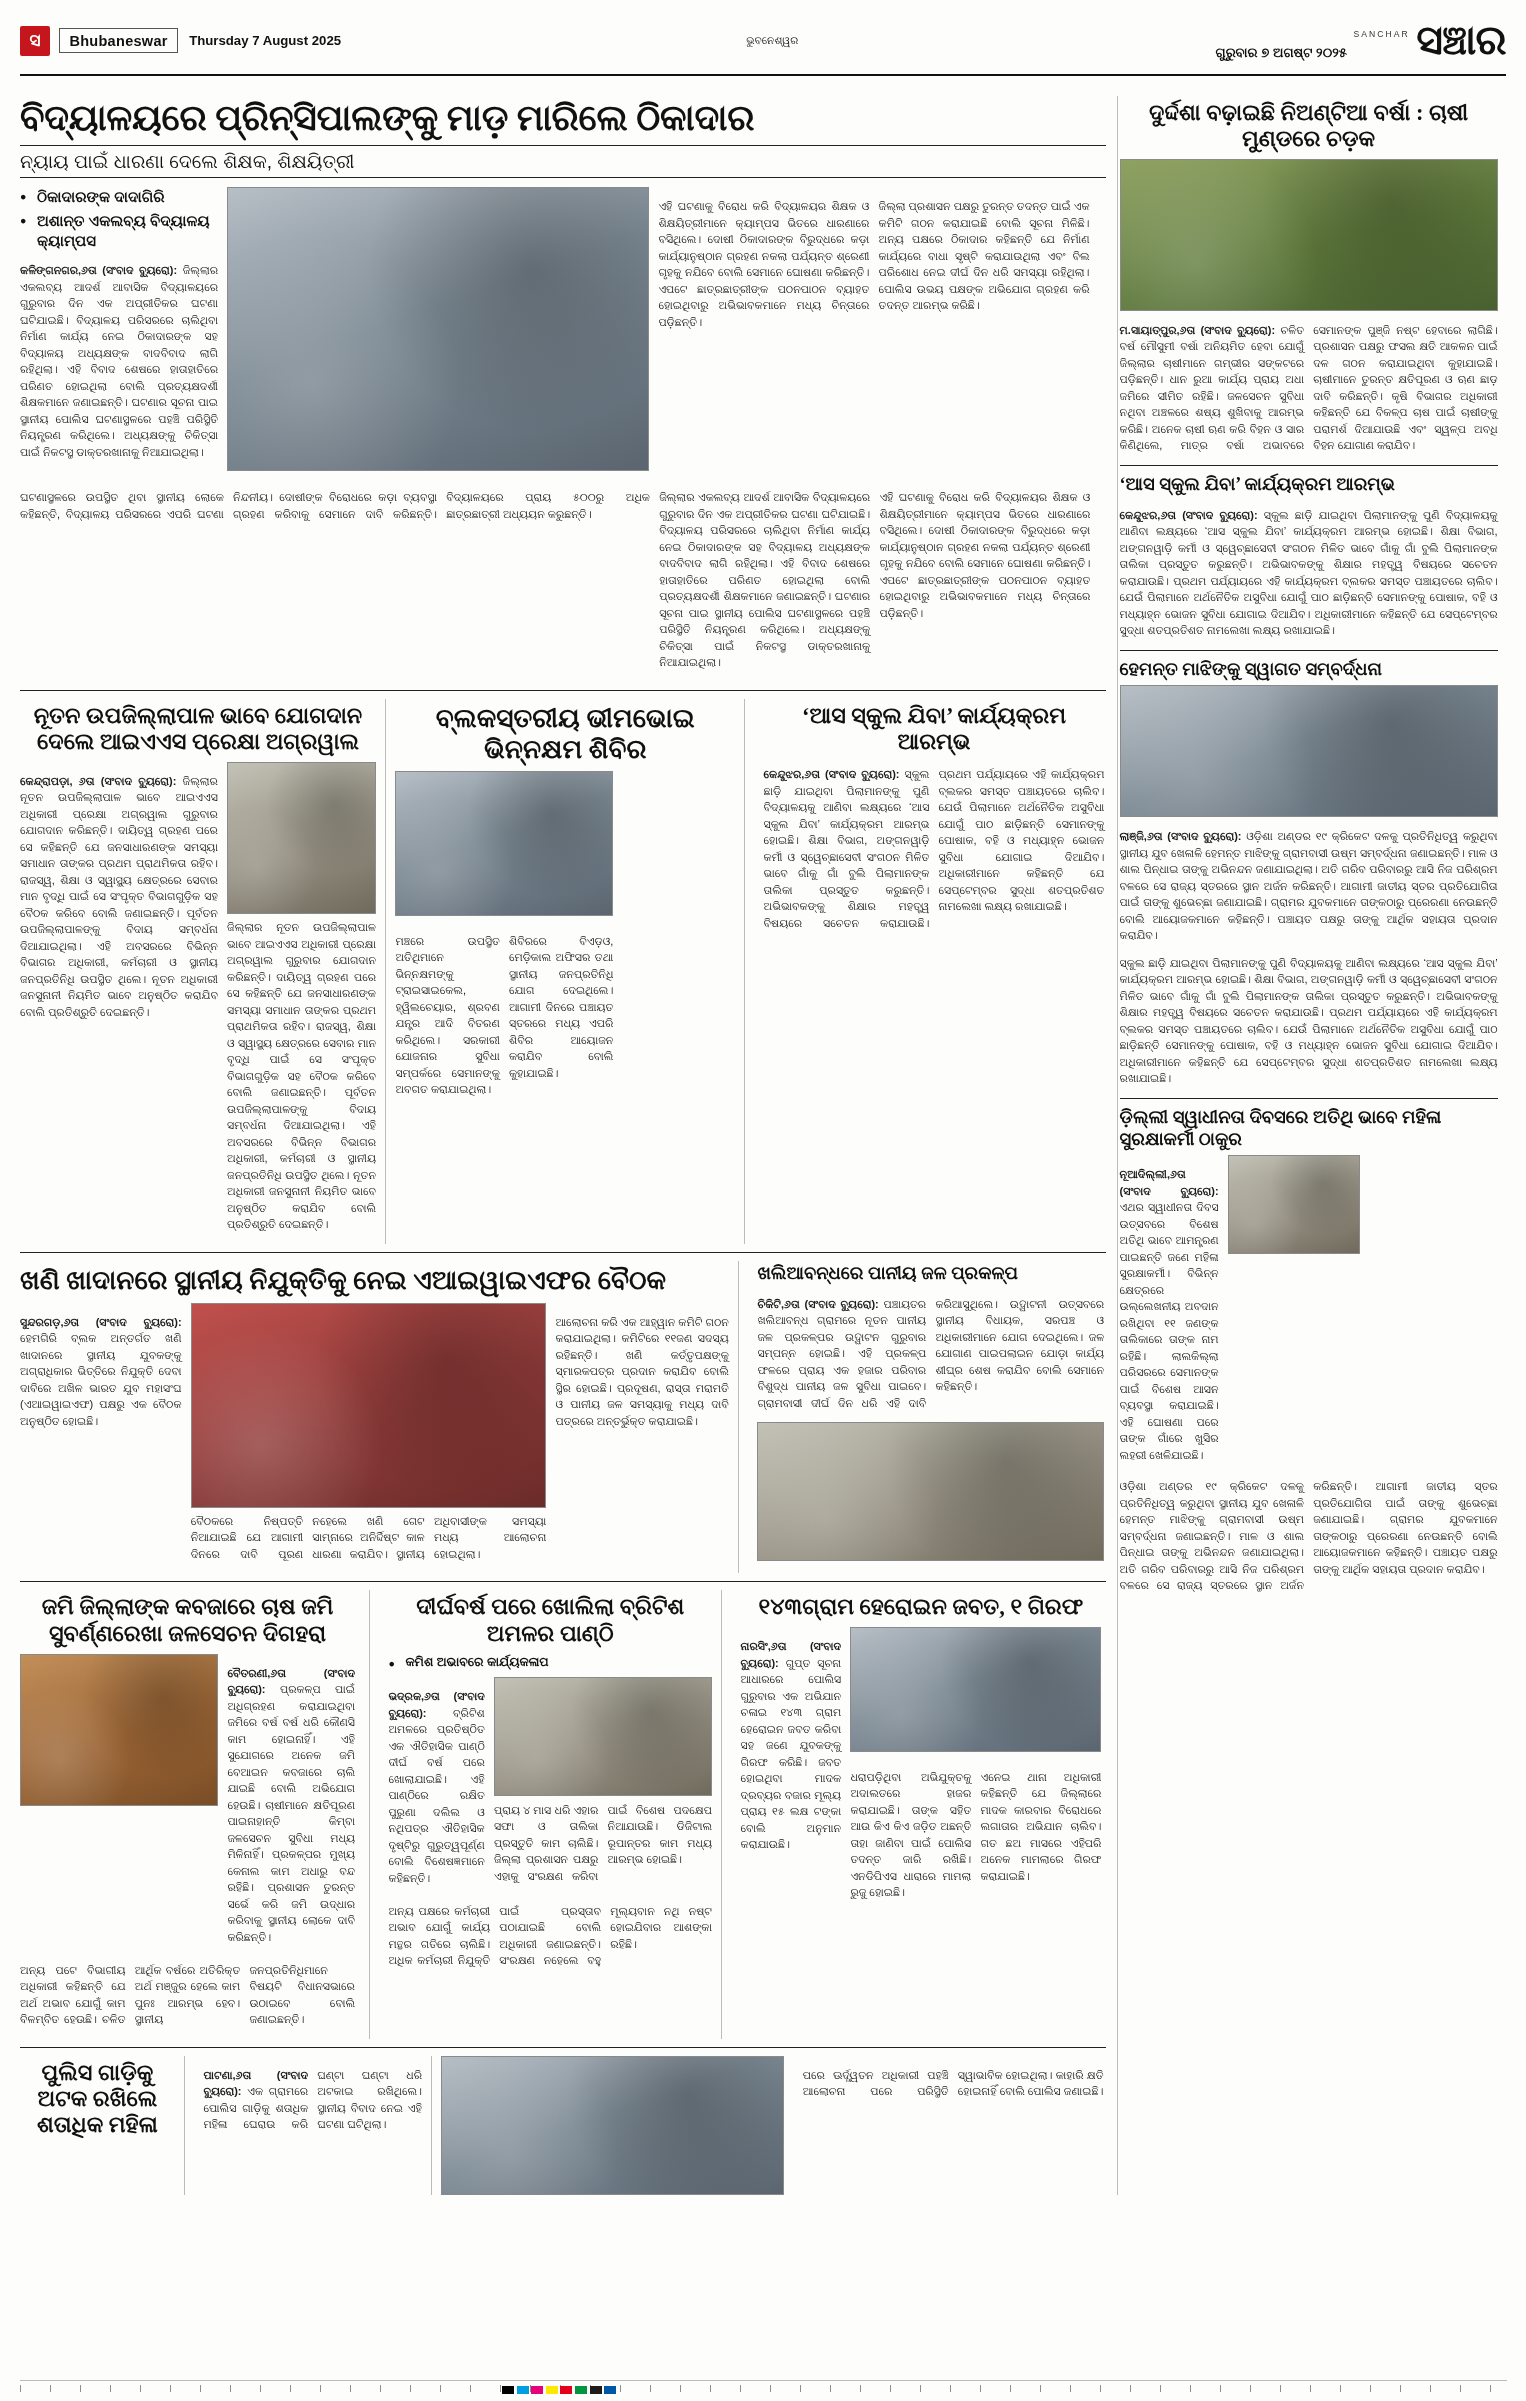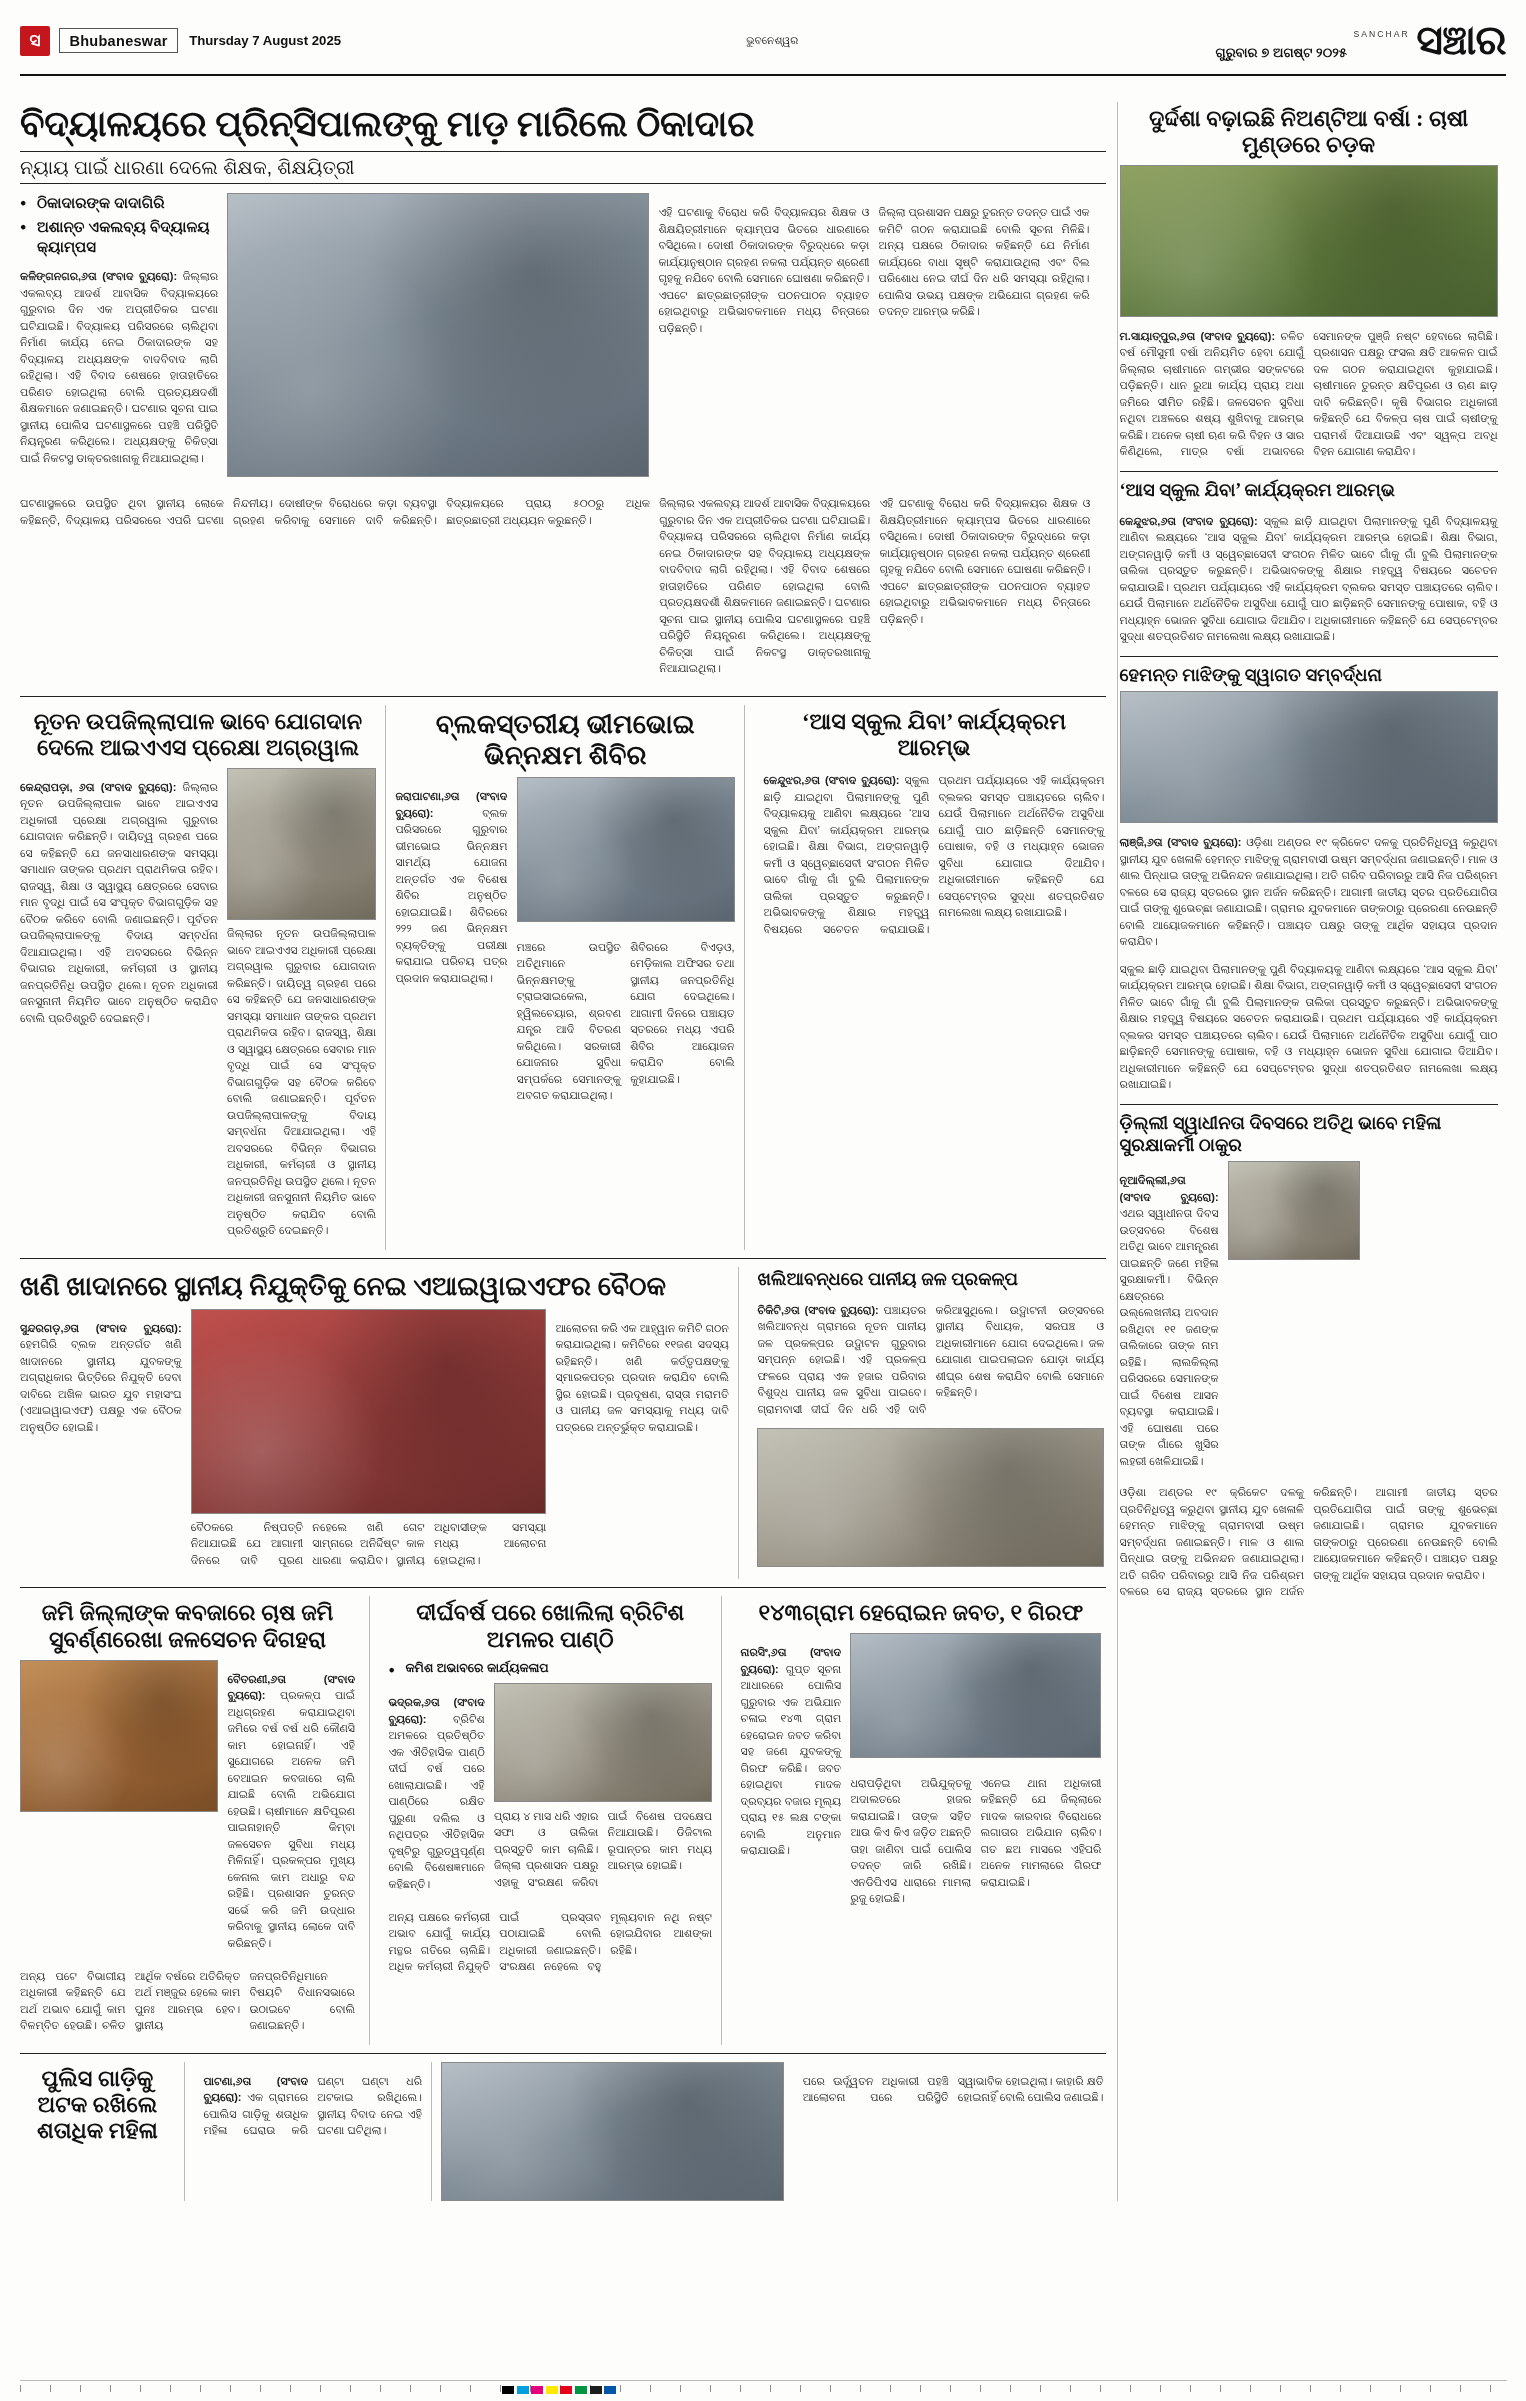--- a/index.html
+++ b/index.html
@@ -41,21 +41,21 @@
   .mh-od-date { font-size:13.2px; font-weight:bold; }
   .mh-right { display:flex; align-items:flex-end; gap:6.6px; }
   .mh-brand-sub { font-size:8.6px; letter-spacing:2px; color:#333; margin-bottom:22.4px;}
   .mh-brand {
     font-size:41px; font-weight:bold; color:#111; line-height:1;
     font-family:"Liberation Serif", serif;
     letter-spacing:-0.7px;
   }
 
   
-  .content { display:flex; gap:0; margin-top:26px; }
+  .content { display:flex; gap:0; margin-top:20px; }
   .col-main { width:1086px; }
   .col-right { width:381px; border-left:0.7px solid #bbb; padding-left:2px; margin-left:10.6px; }
   .hr-dark { border:0; border-top:1.3px solid #222; margin:8px 0; }
 
   h1.lead {
     font-size:36px; line-height:1.12; margin:2.6px 0 6.6px 0; font-weight:bold;
     font-family:"Liberation Serif", serif;
     letter-spacing:-0.3px;
   }
   .sub-banner {
@@ -187,26 +187,20 @@
             <div style="width:149px">
               <div class="photo indoor" style="height:152px"></div>
               <p class="body-txt" style="margin-top:5.3px">ଜିଲ୍ଲାର ନୂତନ ଉପଜିଲ୍ଲାପାଳ ଭାବେ ଆଇଏଏସ ଅଧିକାରୀ ପ୍ରେକ୍ଷା ଅଗ୍ରୱାଲ ଗୁରୁବାର ଯୋଗଦାନ କରିଛନ୍ତି। ଦାୟିତ୍ୱ ଗ୍ରହଣ ପରେ ସେ କହିଛନ୍ତି ଯେ ଜନସାଧାରଣଙ୍କ ସମସ୍ୟା ସମାଧାନ ତାଙ୍କର ପ୍ରଥମ ପ୍ରାଥମିକତା ରହିବ। ରାଜସ୍ୱ, ଶିକ୍ଷା ଓ ସ୍ୱାସ୍ଥ୍ୟ କ୍ଷେତ୍ରରେ ସେବାର ମାନ ବୃଦ୍ଧି ପାଇଁ ସେ ସଂପୃକ୍ତ ବିଭାଗଗୁଡ଼ିକ ସହ ବୈଠକ କରିବେ ବୋଲି ଜଣାଇଛନ୍ତି। ପୂର୍ବତନ ଉପଜିଲ୍ଲାପାଳଙ୍କୁ ବିଦାୟ ସମ୍ବର୍ଧନା ଦିଆଯାଇଥିଲା। ଏହି ଅବସରରେ ବିଭିନ୍ନ ବିଭାଗର ଅଧିକାରୀ, କର୍ମଚାରୀ ଓ ସ୍ଥାନୀୟ ଜନପ୍ରତିନିଧି ଉପସ୍ଥିତ ଥିଲେ। ନୂତନ ଅଧିକାରୀ ଜନସୁନାନୀ ନିୟମିତ ଭାବେ ଅନୁଷ୍ଠିତ କରାଯିବ ବୋଲି ପ୍ରତିଶ୍ରୁତି ଦେଇଛନ୍ତି।</p>
             </div>
           </div>
         </div>
 
         <div style="width:360px; border-left:0.7px solid #bbb; border-right:0.7px solid #bbb; padding:0 9.2px">
           <h2 class="hd big center">ବ୍ଲକସ୍ତରୀୟ ଭୀମଭୋଇ ଭିନ୍ନକ୍ଷମ ଶିବିର</h2>
           <div class="flowbox">
-            <div style="width:112px">
-              <p class="body-txt">
-                <span class="dl">ଜରାପାଟଣା,୬ତା (ସଂବାଦ ବ୍ୟୁରୋ):</span>
-                <span>ବ୍ଲକ ପରିସରରେ ଗୁରୁବାର ଭୀମଭୋଇ ଭିନ୍ନକ୍ଷମ ସାମର୍ଥ୍ୟ ଯୋଜନା ଅନ୍ତର୍ଗତ ଏକ ବିଶେଷ ଶିବିର ଅନୁଷ୍ଠିତ ହୋଇଯାଇଛି। ଶିବିରରେ ୨୨୨ ଜଣ ଭିନ୍ନକ୍ଷମ ବ୍ୟକ୍ତିଙ୍କୁ ପରୀକ୍ଷା କରାଯାଇ ପରିଚୟ ପତ୍ର ପ୍ରଦାନ କରାଯାଇଥିଲା।</span>
-              </p>
-            </div>
             <div style="width:218px">
               <div class="photo people" style="height:145px"></div>
               <div class="flowbox" style="margin-top:5.3px">
                 <p class="body-txt" style="width:106px">ମଞ୍ଚରେ ଉପସ୍ଥିତ ଅତିଥିମାନେ ଭିନ୍ନକ୍ଷମଙ୍କୁ ଟ୍ରାଇସାଇକେଲ, ହ୍ୱିଲଚେୟାର, ଶ୍ରବଣ ଯନ୍ତ୍ର ଆଦି ବିତରଣ କରିଥିଲେ। ସରକାରୀ ଯୋଜନାର ସୁବିଧା ସମ୍ପର୍କରେ ସେମାନଙ୍କୁ ଅବଗତ କରାଯାଇଥିଲା।</p>
                 <p class="body-txt" style="width:106px">ଶିବିରରେ ବିଏଡ଼ଓ, ମେଡ଼ିକାଲ ଅଫିସର ତଥା ସ୍ଥାନୀୟ ଜନପ୍ରତିନିଧି ଯୋଗ ଦେଇଥିଲେ। ଆଗାମୀ ଦିନରେ ପଞ୍ଚାୟତ ସ୍ତରରେ ମଧ୍ୟ ଏପରି ଶିବିର ଆୟୋଜନ କରାଯିବ ବୋଲି କୁହାଯାଇଛି।</p>
               </div>
             </div>
           </div>
         </div>
 

